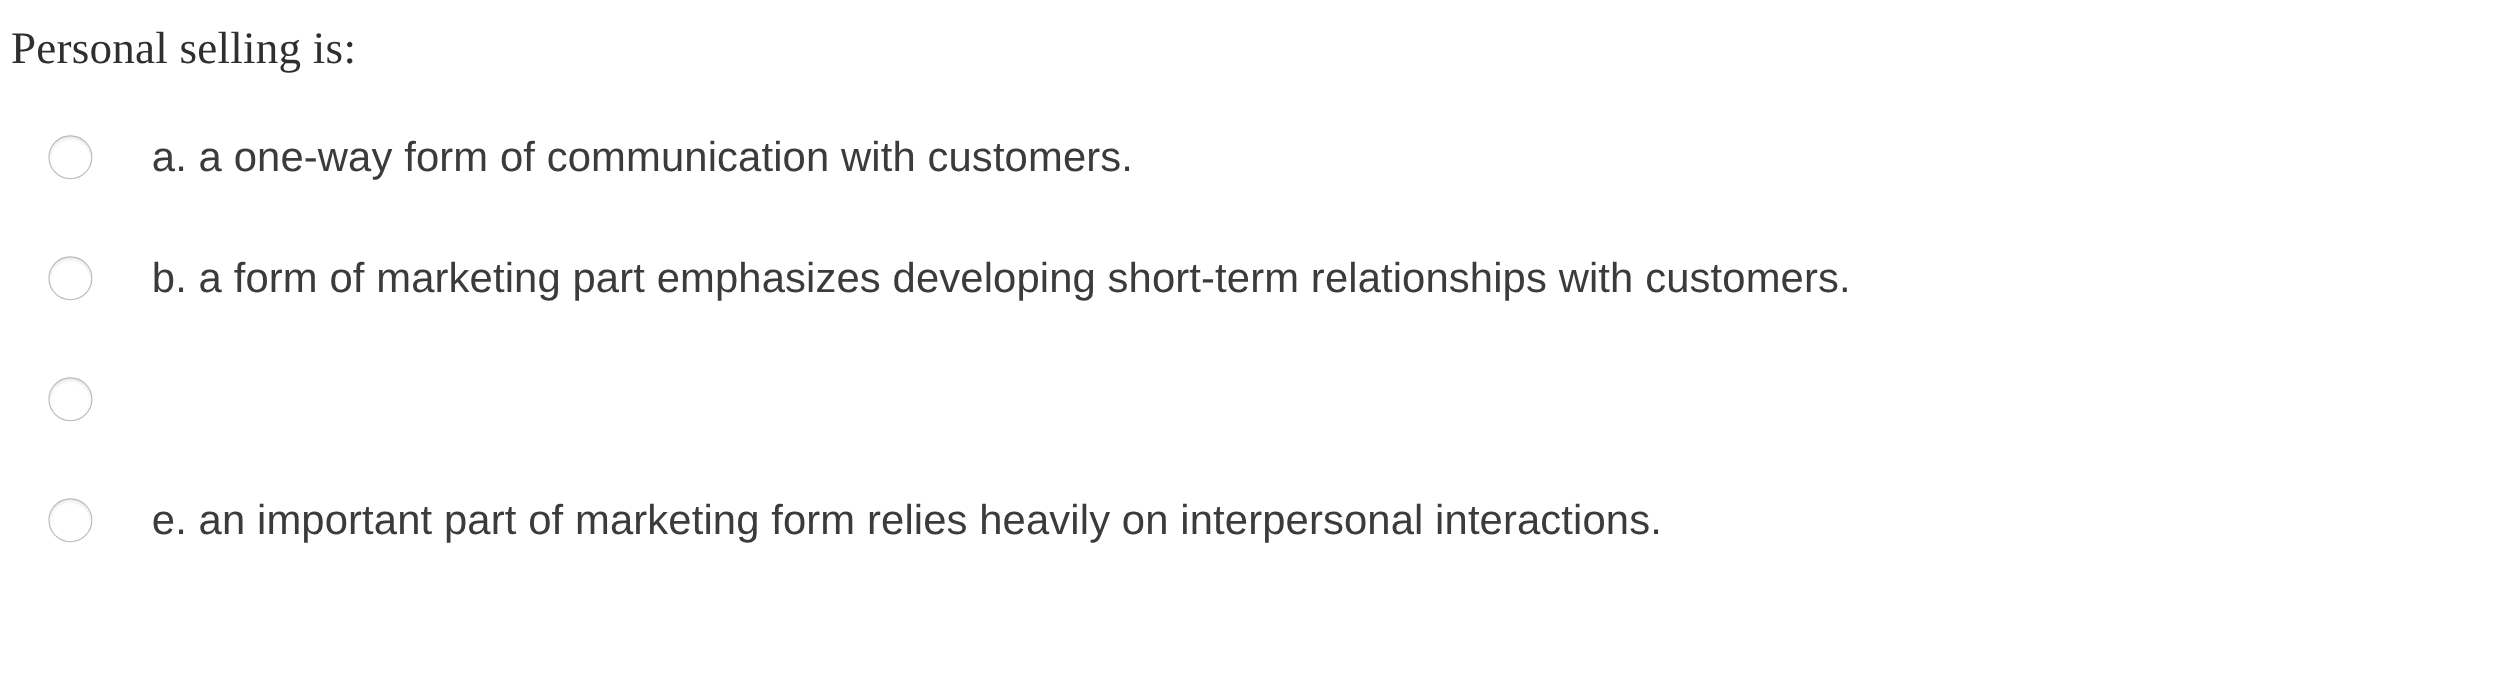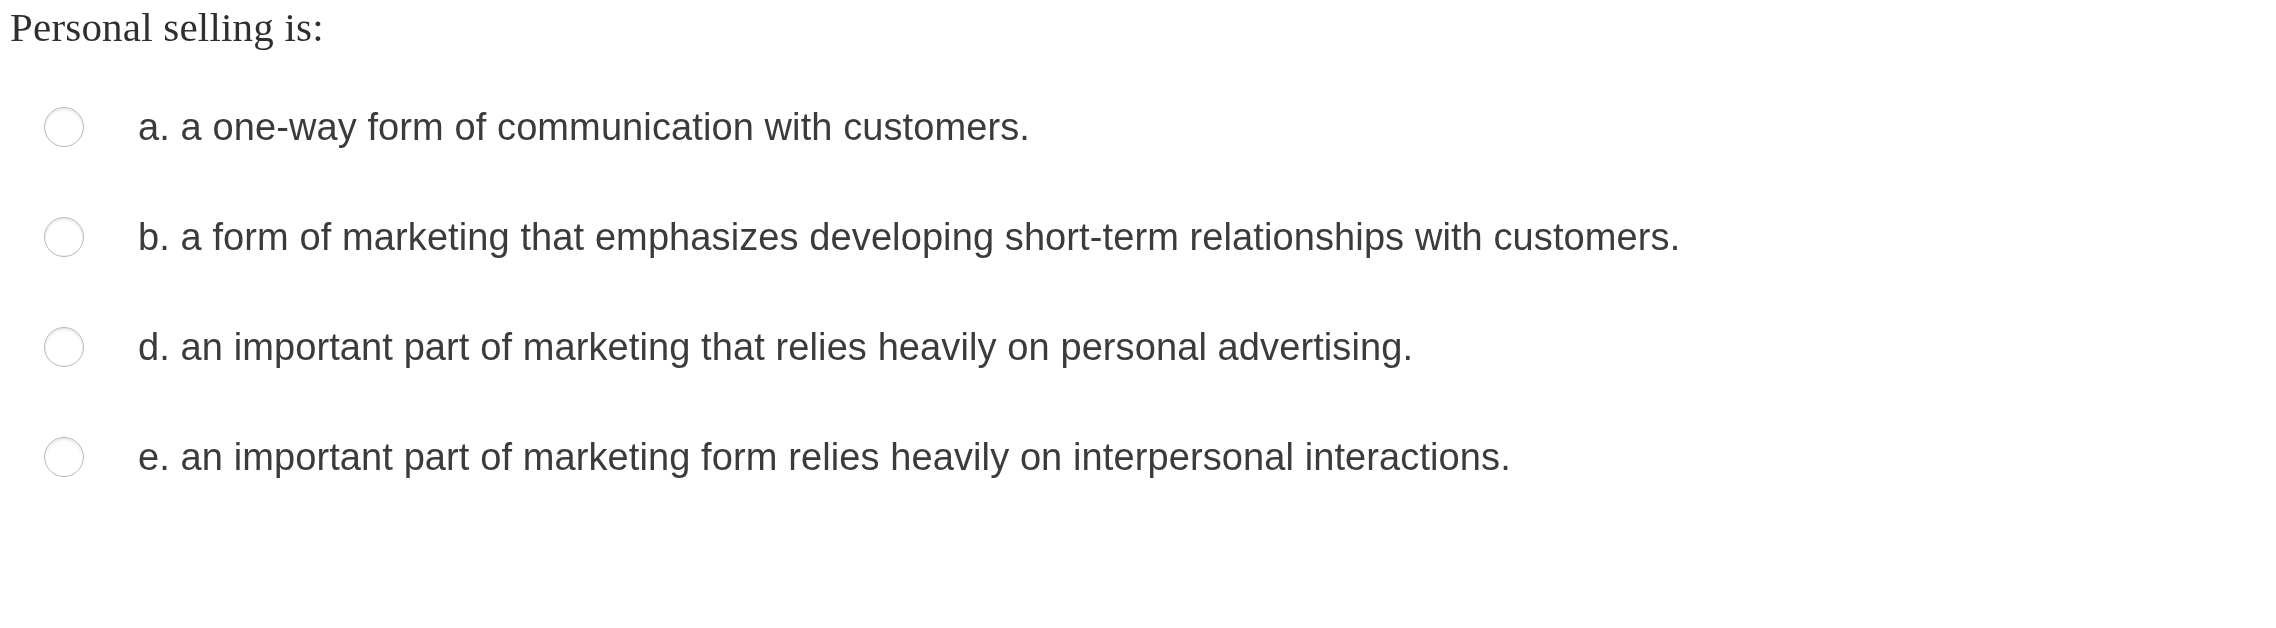--- a/index.html
+++ b/index.html
@@ -15,20 +15,21 @@
     -webkit-font-smoothing: antialiased;
   }
 
   .quiz {
     position: relative;
     width: 2276px;
     height: 508px;
     background: #ffffff;
     box-sizing: border-box;
     padding: 0;
+    margin-top: 16px;
   }
 
   .question-title {
     position: absolute;
     left: 10px;
     top: 2px;
     font-family: "Liberation Serif", "DejaVu Serif", serif;
     font-size: 41px;
     line-height: 50px;
     color: #2f2f2f;
@@ -89,27 +90,26 @@
 
   <div class="options-list">
 
     <div class="option-row">
       <span class="radio-button"></span>
       <span class="option-label">a. a one-way form of communication with customers.</span>
     </div>
 
     <div class="option-row">
       <span class="radio-button"></span>
-      <span class="option-label">b. a form of marketing that emphasizes developing short-term relationships with customers.</span>
+      <span class="option-label">b. a form of marketing part emphasizes developing short-term relationships with customers.</span>
     </div>
 
 
     <div class="option-row">
       <span class="radio-button"></span>
-      <span class="option-label">d. an important part of marketing that relies heavily on personal advertising.</span>
     </div>
 
     <div class="option-row">
       <span class="radio-button"></span>
       <span class="option-label">e. an important part of marketing form relies heavily on interpersonal interactions.</span>
     </div>
 
   </div>
 </div>
 

